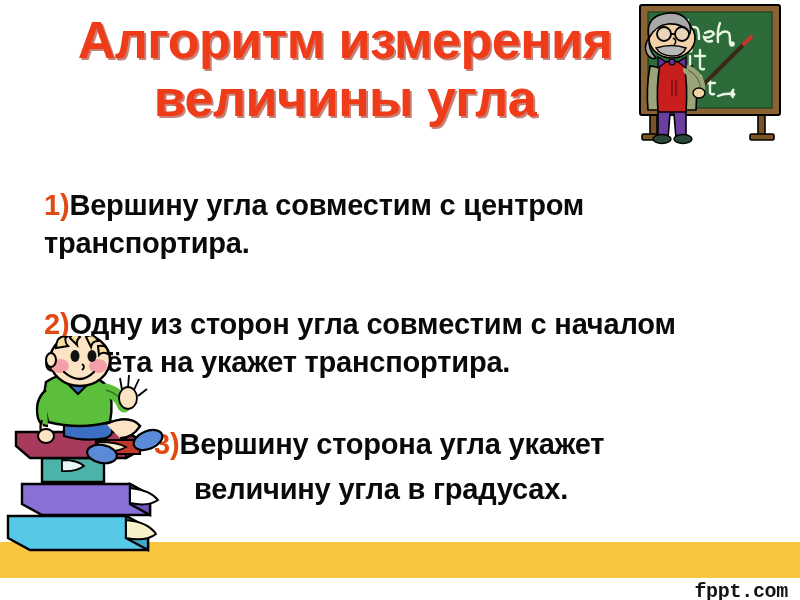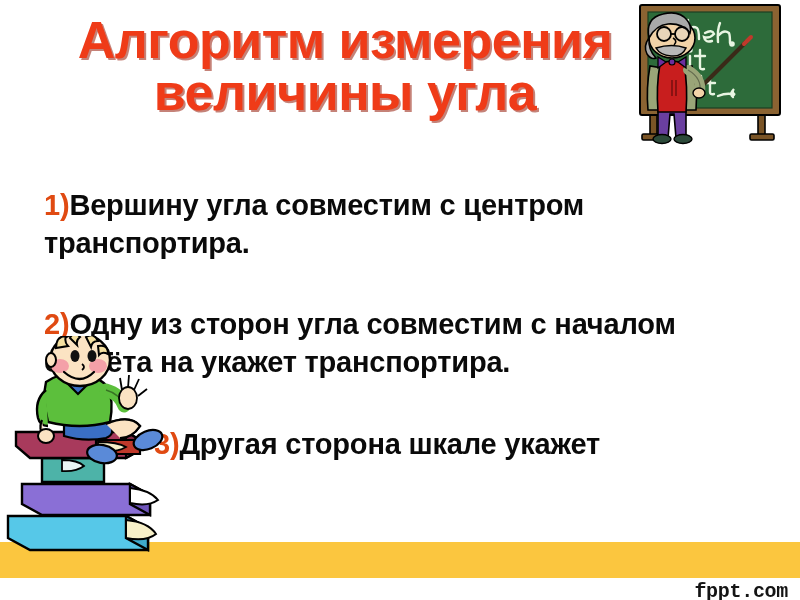--- a/index.html
+++ b/index.html
@@ -30,21 +30,21 @@
     display: block;
     font-family: "Liberation Sans", sans-serif;
     font-weight: bold;
     font-size: 51px;
     letter-spacing: -0.5px;
     color: #EF3B18;
     text-shadow: 2px 2px 0 rgba(150, 28, 10, 0.55);
     white-space: nowrap;
   }
   .title-line.l1 { font-size: 52px; }
-  .title-line.l2 { font-size: 52px; }
+  .title-line.l2 { font-size: 52px; margin-top: 6px; }
 
   
   .body-list {
     position: absolute;
     left: 44px;
     top: 143px;
     width: 712px;
     z-index: 4;
   }
   .item {
@@ -129,21 +129,22 @@
 
     <div class="item item-1">
       <span class="num">1)</span><span>Вершину угла совместим с центром транспортира.</span>
     </div>
 
     <div class="item item-2">
       <span class="num">2)</span><span>Одну из сторон угла совместим с началом отсчёта на укажет транспортира.</span>
     </div>
 
     <div class="item item-3">
-      <span class="num">3)</span><span>Другая сторона шкале укажет</span>
+      <span class="num">3)</span><span>Вершину сторона угла укажет</span>
+      <span class="l2">величину угла в градусах.</span>
     </div>
 
   </div>
 
   <div class="art-teacher">
     <svg width="170" height="145" viewBox="0 0 170 145" xmlns="http://www.w3.org/2000/svg">
 
       <rect x="24" y="112" width="7" height="26" fill="#7A5426" stroke="#000" stroke-width="1.6"></rect>
       <rect x="132" y="112" width="7" height="26" fill="#7A5426" stroke="#000" stroke-width="1.6"></rect>
       <rect x="16" y="134" width="24" height="6" rx="1.5" fill="#7A5426" stroke="#000" stroke-width="1.6"></rect>

